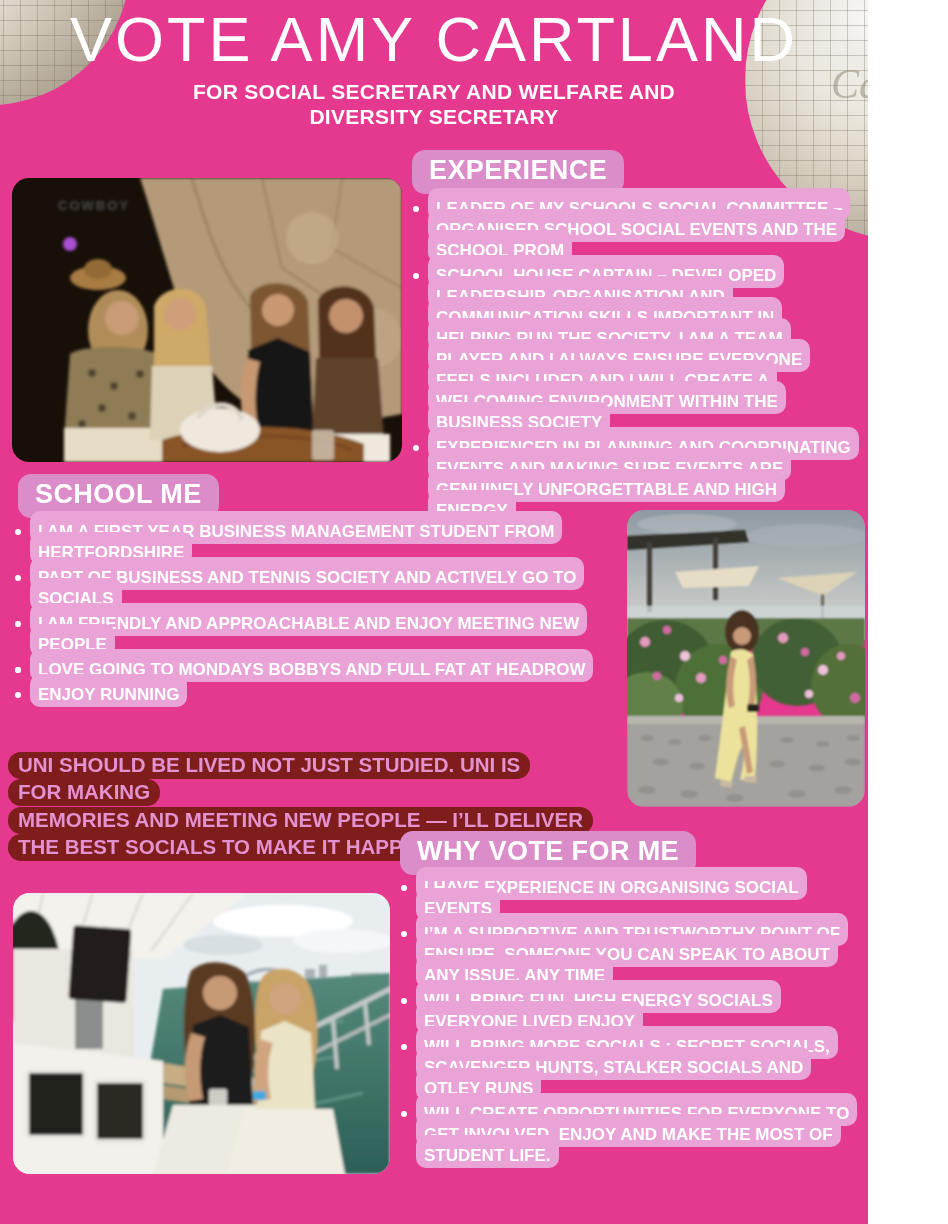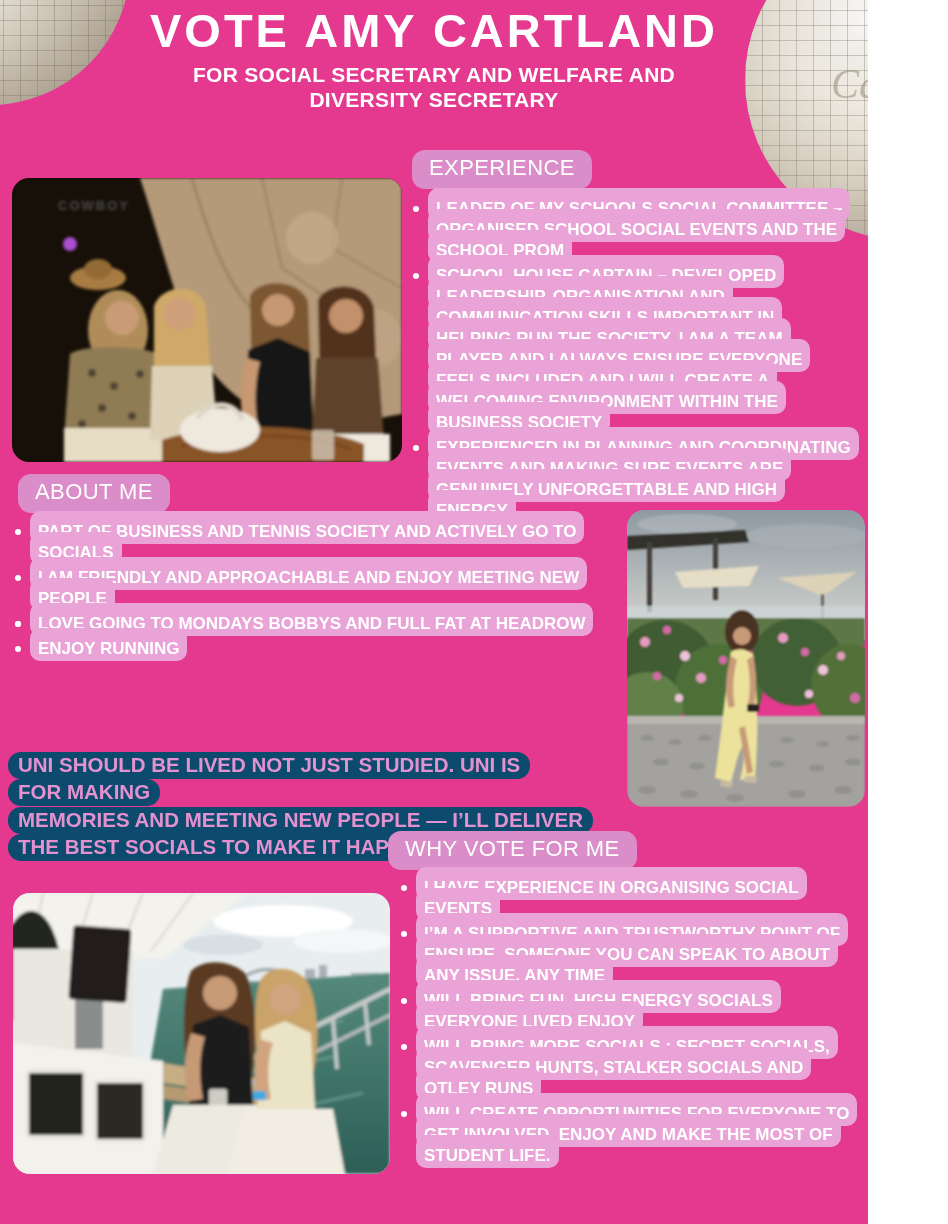--- a/index.html
+++ b/index.html
@@ -18,45 +18,45 @@
     background:conic-gradient(from 210deg, rgba(255,255,255,.22), rgba(140,130,110,.18), rgba(255,255,255,.10), rgba(120,110,95,.20), rgba(255,255,255,.22));
     mix-blend-mode:multiply;opacity:.5;}
   .disco .watermark{position:absolute;font-family:"Liberation Serif",serif;font-style:italic;
     color:rgba(150,140,120,.55);font-size:42px;}
   .disco-tl{left:-150px;top:-175px;width:280px;height:280px;}
   .disco-tr{left:745px;top:-80px;width:320px;height:320px;}
   .disco-tr .watermark{left:86px;top:140px;}
 
   
   .header{position:absolute;left:0;right:0;top:6px;text-align:center;color:#fff;}
-  .title{font-size:47px;font-weight:700;letter-spacing:3px;line-height:1.05;}
+  .title{font-size:63px;font-weight:400;letter-spacing:3px;line-height:1.05;}
   .subtitle{margin:8px auto 0;max-width:545px;font-size:21px;font-weight:bold;line-height:1.18;letter-spacing:.3px;}
 
   
-  .h-pill{position:absolute;background:#DA8DC8;color:#fff;font-weight:normal;font-size:22px;
+  .h-pill{position:absolute;background:#DA8DC8;color:#fff;font-weight:bold;font-size:27px;
     padding:5px 17px 8px;border-radius:13px;letter-spacing:.4px;}
   .h-exp{left:412px;top:150px;}
   .h-about{left:18px;top:474px;}
-  .h-why{left:388px;top:831px;}
+  .h-why{left:400px;top:831px;}
 
   
   ul.pill-list{position:absolute;list-style:none;margin:0;padding:0;color:#fff;font-weight:bold;font-size:17px;line-height:21px;}
   ul.pill-list li{position:relative;padding-left:16px;margin-bottom:4px;}
   ul.pill-list .dot{position:absolute;left:1px;top:8px;width:6px;height:6px;border-radius:50%;background:#fff;}
   .pill-text{background:#E9A3D6;border-radius:10px;padding:11px 8px 3px;
     -webkit-box-decoration-break:clone;box-decoration-break:clone;}
   .list-exp{left:412px;top:198px;width:440px;}
   .list-about{left:14px;top:521px;width:585px;}
   .list-why{left:400px;top:877px;width:462px;}
 
   
   .quote{position:absolute;left:8px;top:751px;color:#E492CF;font-weight:bold;font-size:20.5px;line-height:27px;}
   .quote p{margin:0 0 1px;}
   .q1{width:560px;} .q2{width:585px;}
-  .quote-text{background:#0c4a6e;border-radius:13px;padding:1px 10px 3px;
+  .quote-text{background:#7f1d1d;border-radius:13px;padding:1px 10px 3px;
     -webkit-box-decoration-break:clone;box-decoration-break:clone;margin-top:10px;}
 
   
   .photo{position:absolute;border-radius:17px;overflow:hidden;}
   .photo svg{display:block;}
   .ph-night{left:12px;top:178px;width:390px;height:284px;}
   .ph-garden{left:627px;top:510px;width:238px;height:297px;}
   .ph-boat{left:13px;top:893px;width:377px;height:281px;}
 </style>
 </head>
@@ -133,22 +133,23 @@
     </svg>
   </div>
 
   <div class="h-pill h-exp">EXPERIENCE</div>
   <ul class="pill-list list-exp">
     <li><span class="dot"></span><span class="pill-text">LEADER OF MY SCHOOLS SOCIAL COMMITTEE – ORGANISED SCHOOL SOCIAL EVENTS AND THE SCHOOL PROM</span></li>
     <li><span class="dot"></span><span class="pill-text">SCHOOL HOUSE CAPTAIN – DEVELOPED LEADERSHIP, ORGANISATION AND COMMUNICATION SKILLS IMPORTANT IN HELPING RUN THE SOCIETY. I AM A TEAM PLAYER AND I ALWAYS ENSURE EVERYONE FEELS INCLUDED AND I WILL CREATE A WELCOMING ENVIRONMENT WITHIN THE BUSINESS SOCIETY</span></li>
     <li><span class="dot"></span><span class="pill-text">EXPERIENCED IN PLANNING AND COORDINATING EVENTS AND MAKING SURE EVENTS ARE GENUINELY UNFORGETTABLE AND HIGH ENERGY</span></li>
   </ul>
 
-  <div class="h-pill h-about">ABOUT ME</div>
+  <div class="h-pill h-about">SCHOOL ME</div>
   <ul class="pill-list list-about">
+    <li><span class="dot"></span><span class="pill-text">I AM A FIRST YEAR BUSINESS MANAGEMENT STUDENT FROM HERTFORDSHIRE</span></li>
     <li><span class="dot"></span><span class="pill-text">PART OF BUSINESS AND TENNIS SOCIETY AND ACTIVELY GO TO SOCIALS</span></li>
     <li><span class="dot"></span><span class="pill-text">I AM FRIENDLY AND APPROACHABLE AND ENJOY MEETING NEW PEOPLE</span></li>
     <li><span class="dot"></span></li>
     <li><span class="dot"></span><span class="pill-text">LOVE GOING TO MONDAYS BOBBYS AND FULL FAT AT HEADROW</span></li>
     <li><span class="dot"></span><span class="pill-text">ENJOY RUNNING</span></li>
   </ul>
 
   <div class="photo ph-garden" aria-label="Girl in a yellow dress on a cobbled path in front of pink flowering bushes">
     <svg width="238" height="297" viewBox="0 0 238 297" xmlns="http://www.w3.org/2000/svg">
       <defs>

